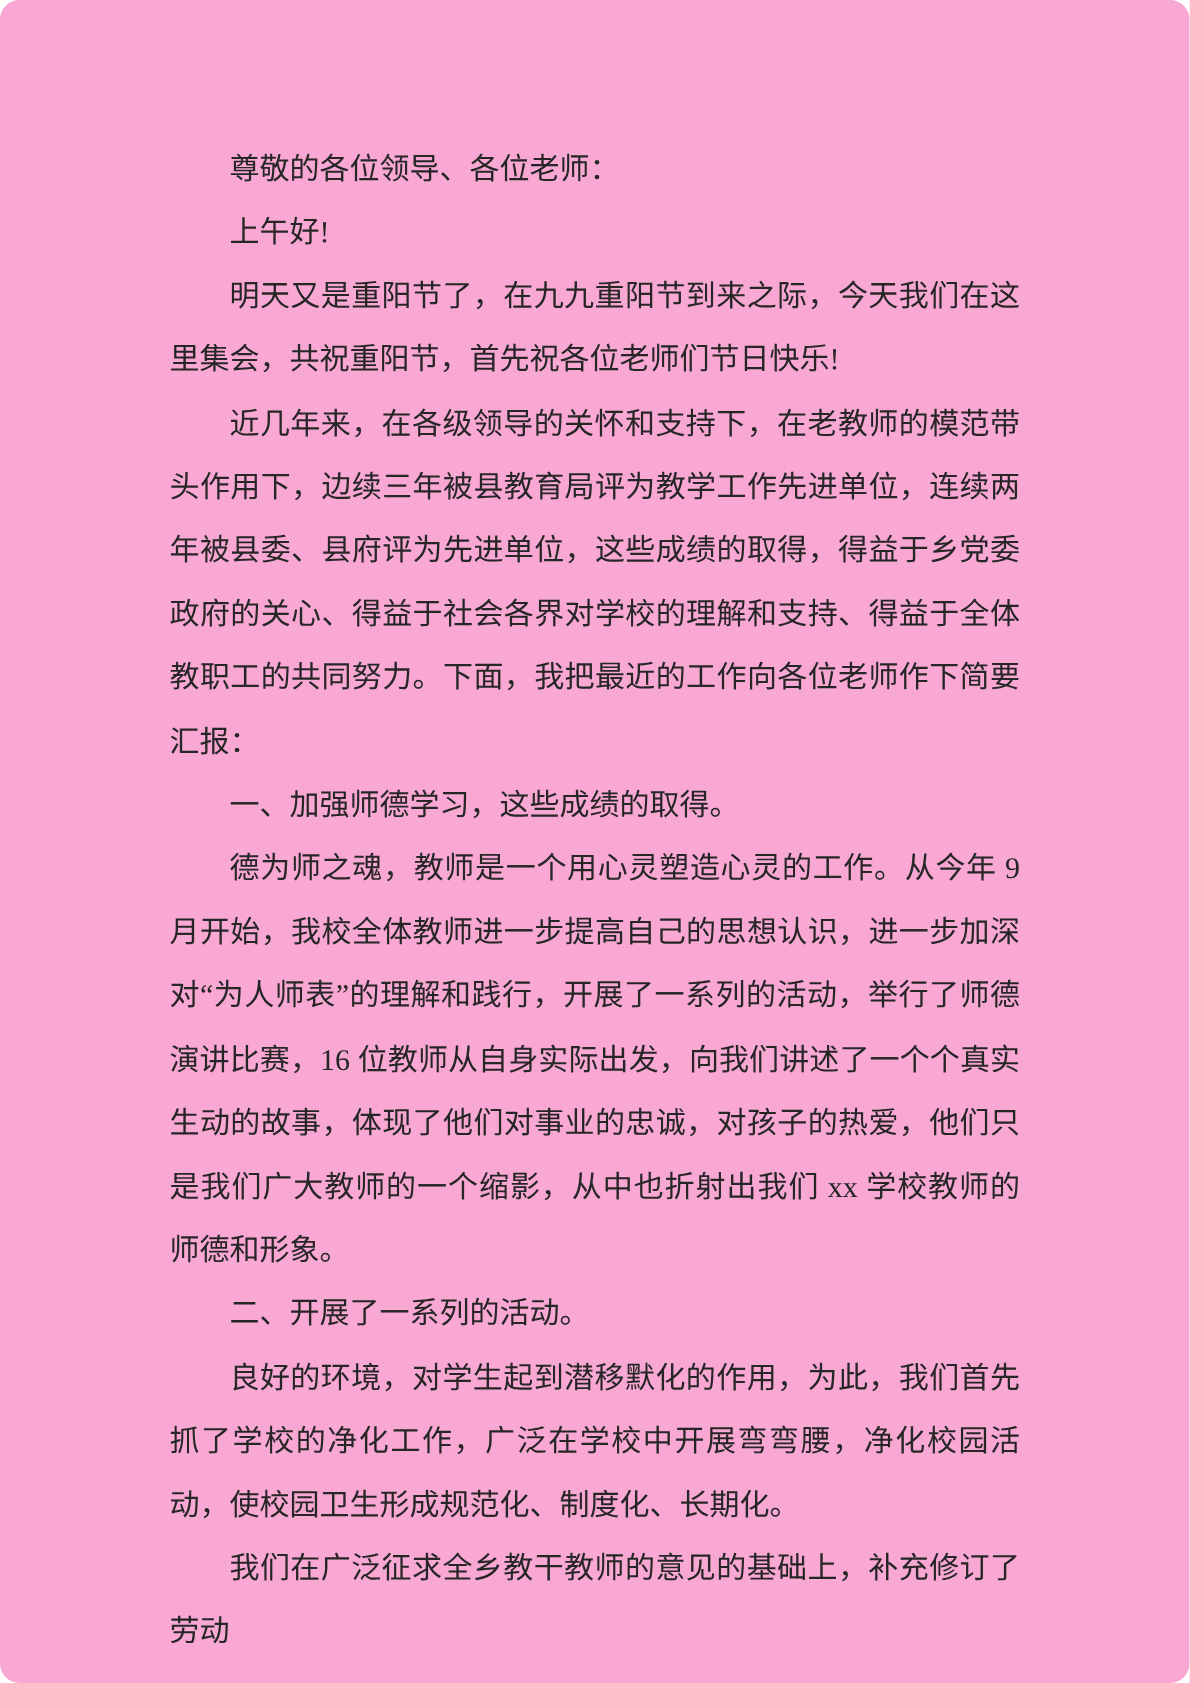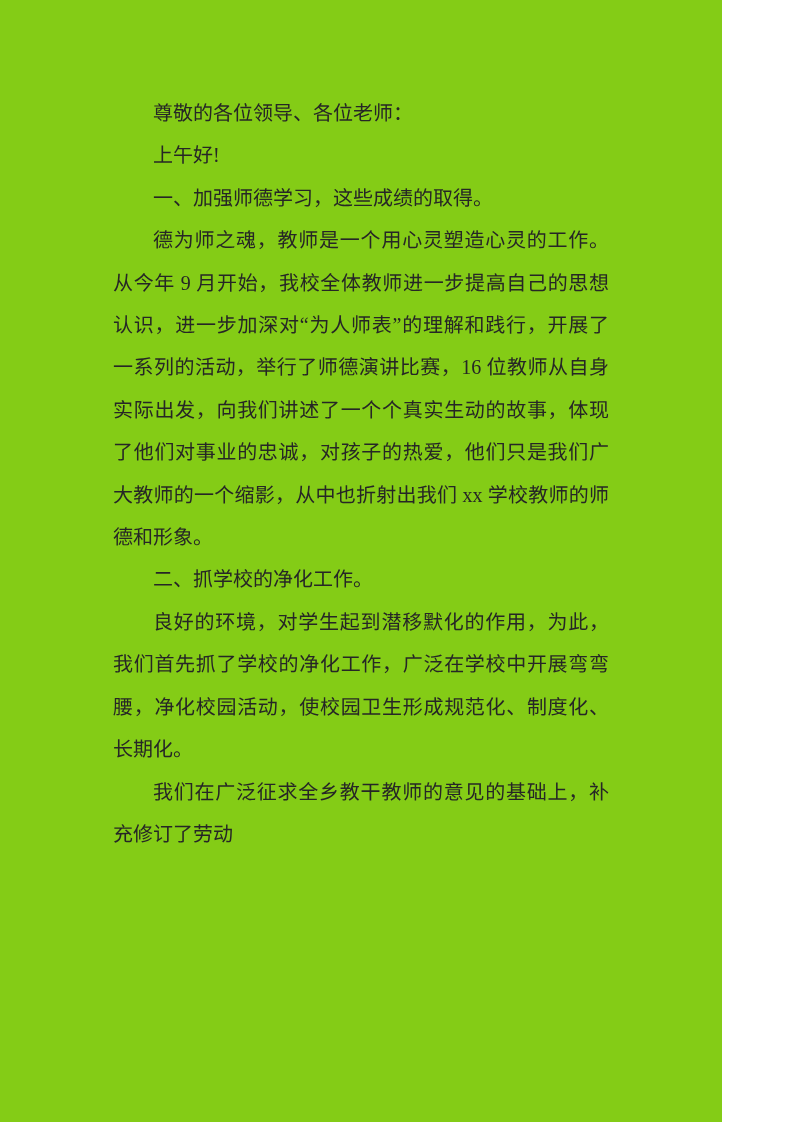--- a/index.html
+++ b/index.html
@@ -7,42 +7,45 @@
     padding: 0;
     background: #ffffff;
   }
   body {
     width: 793px;
     height: 1122px;
     overflow: hidden;
   }
   .page {
     box-sizing: border-box;
-    width: 722px;
+    width: 793px;
     height: 1122px;
-    background: #84cc16;
+    background: #f9a8d4;
     padding: 92px 113px 0 113px;
     font-family: "Liberation Serif", "DejaVu Serif", serif;
     color: #262626;
+    border-radius: 13px;
   }
   .page p {
     margin: 0;
     font-size: 20px;
     line-height: 42.4px;
     text-align: justify;
     text-justify: inter-ideograph;
     text-indent: 2em;
     letter-spacing: 0;
     word-break: normal;
   }
 </style>
 </head>
 <body>
 
 <div class="page">
   <p>尊敬的各位领导、各位老师：</p>
   <p>上午好!</p>
+  <p>明天又是重阳节了，在九九重阳节到来之际，今天我们在这里集会，共祝重阳节，首先祝各位老师们节日快乐!</p>
+  <p>近几年来，在各级领导的关怀和支持下，在老教师的模范带头作用下，边续三年被县教育局评为教学工作先进单位，连续两年被县委、县府评为先进单位，这些成绩的取得，得益于乡党委政府的关心、得益于社会各界对学校的理解和支持、得益于全体教职工的共同努力。下面，我把最近的工作向各位老师作下简要汇报：</p>
   <p>一、加强师德学习，这些成绩的取得。</p>
   <p>德为师之魂，教师是一个用心灵塑造心灵的工作。从今年 9 月开始，我校全体教师进一步提高自己的思想认识，进一步加深对“为人师表”的理解和践行，开展了一系列的活动，举行了师德演讲比赛，16 位教师从自身实际出发，向我们讲述了一个个真实生动的故事，体现了他们对事业的忠诚，对孩子的热爱，他们只是我们广大教师的一个缩影，从中也折射出我们 xx 学校教师的师德和形象。</p>
-  <p>二、抓学校的净化工作。</p>
+  <p>二、开展了一系列的活动。</p>
   <p>良好的环境，对学生起到潜移默化的作用，为此，我们首先抓了学校的净化工作，广泛在学校中开展弯弯腰，净化校园活动，使校园卫生形成规范化、制度化、长期化。</p>
   <p>我们在广泛征求全乡教干教师的意见的基础上，补充修订了劳动</p>
 </div>
 
 </body></html>

